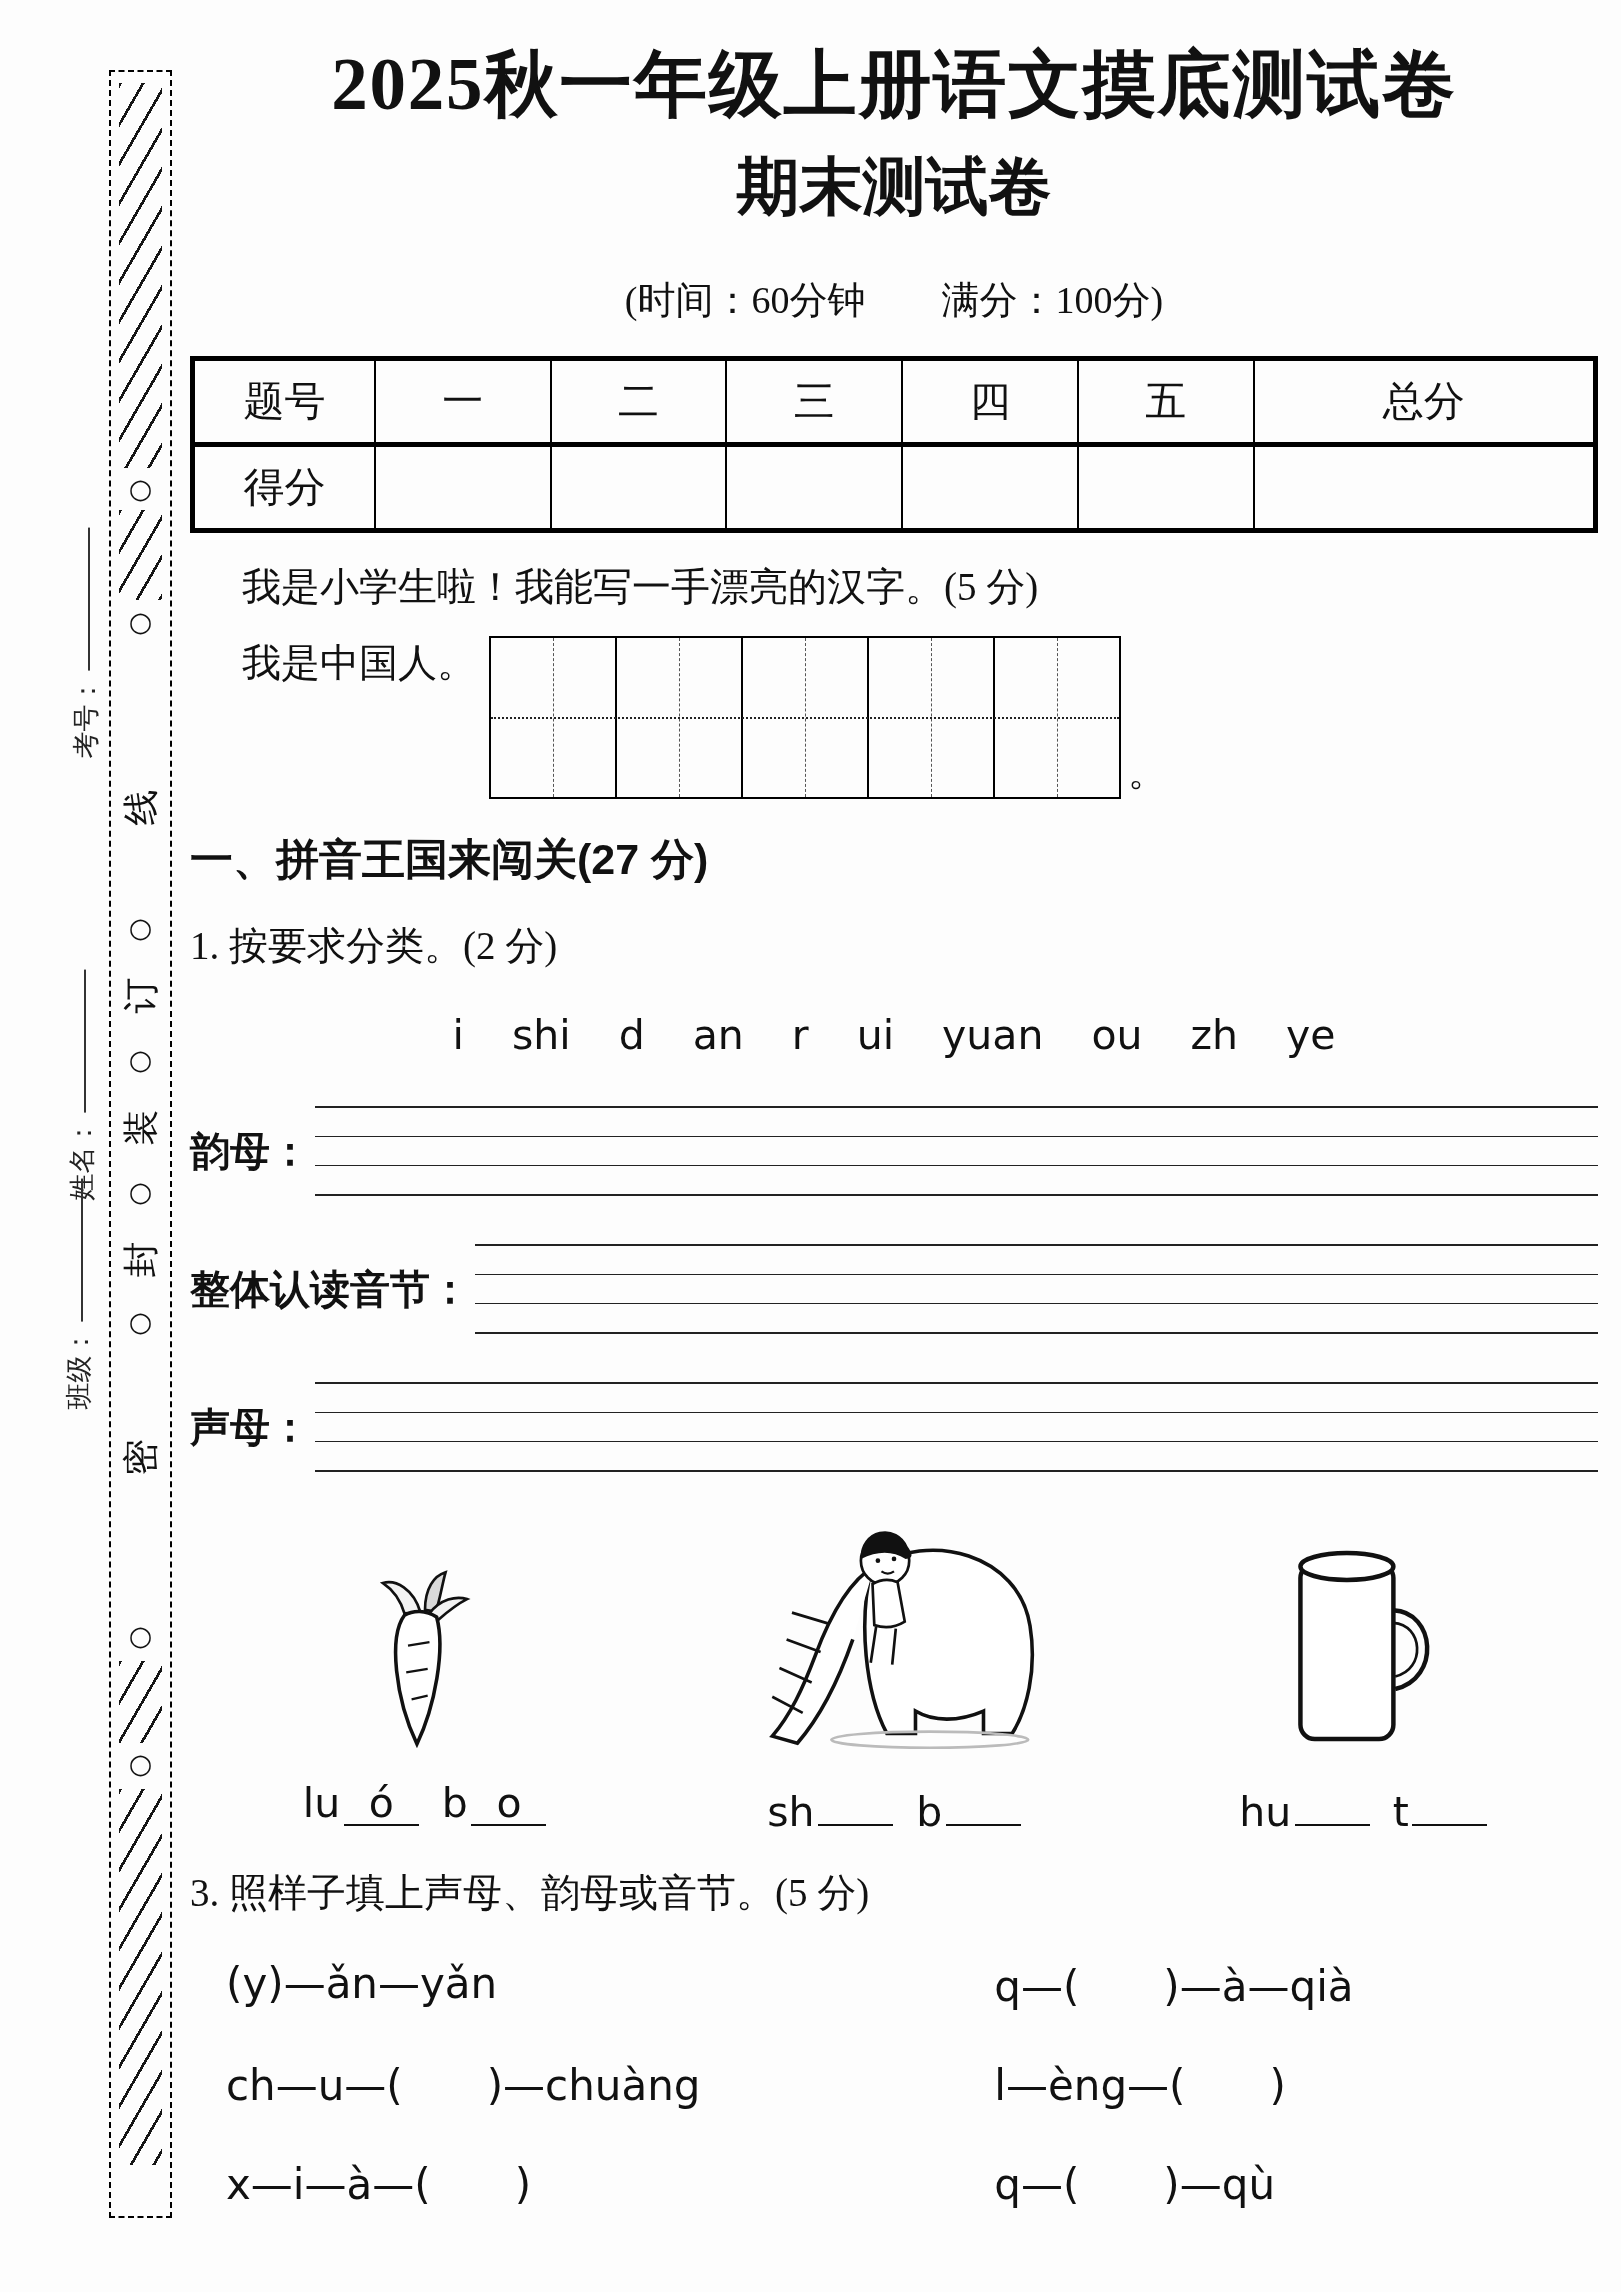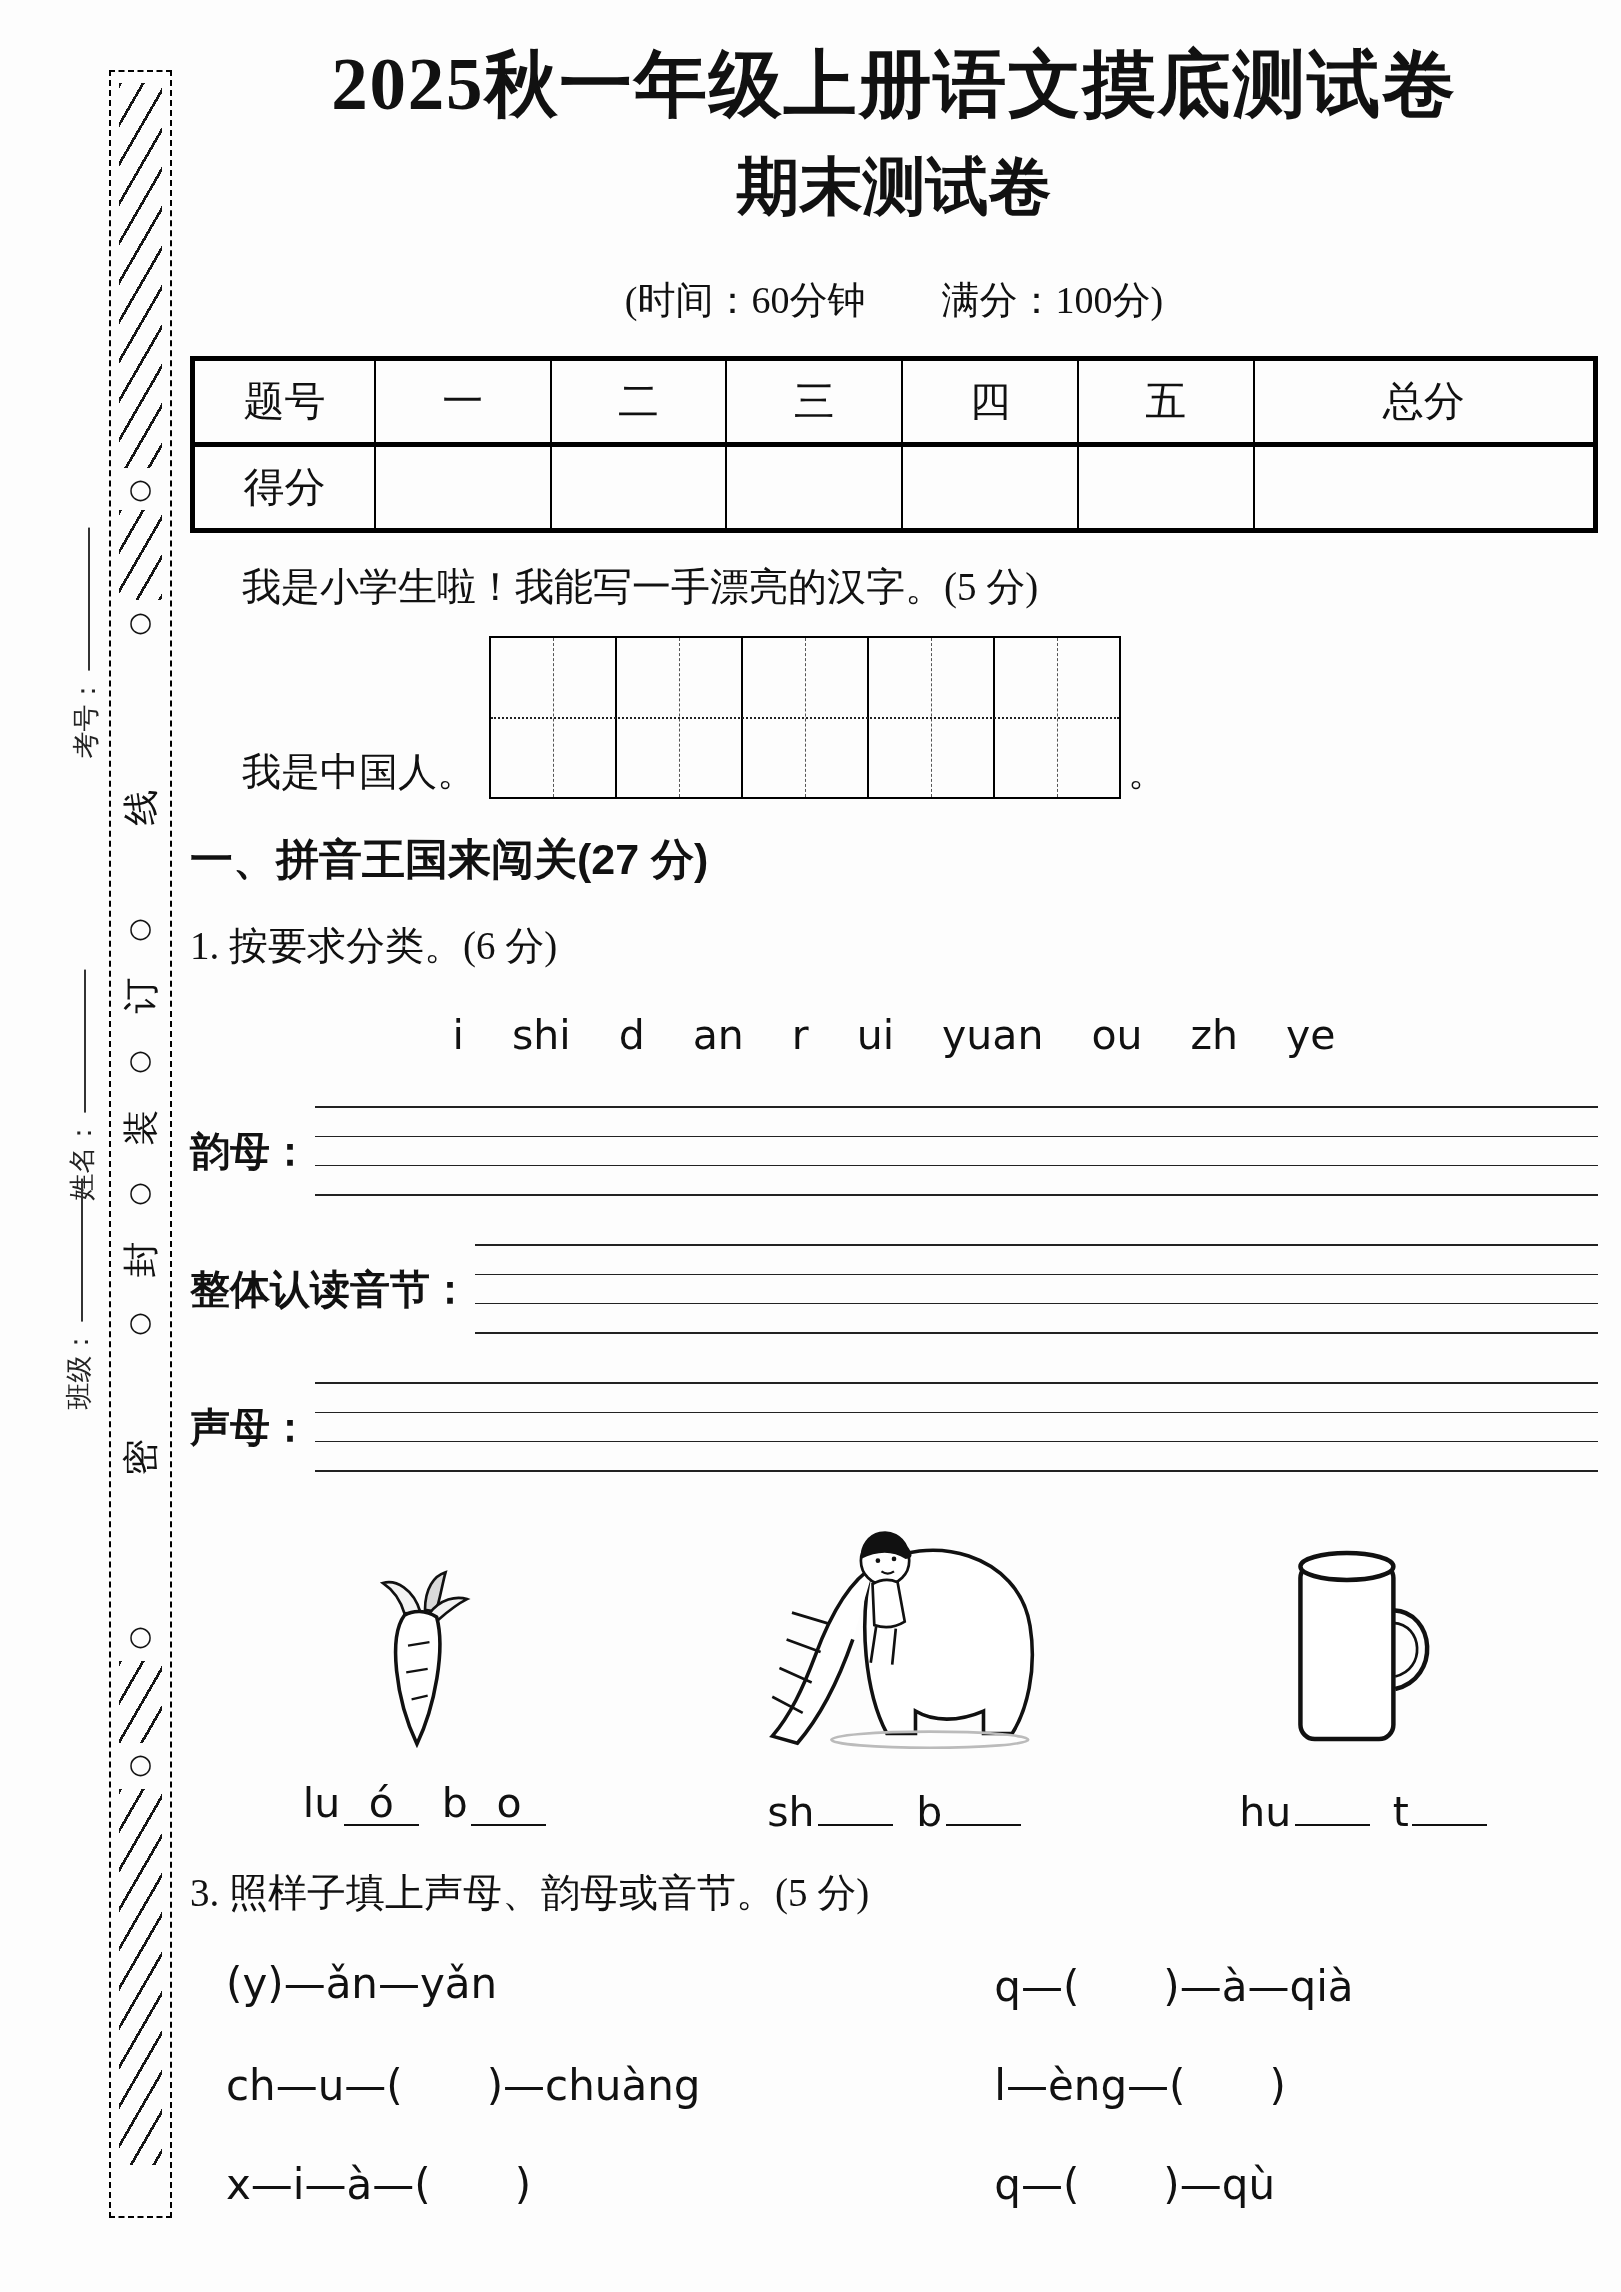--- a/index.html
+++ b/index.html
@@ -24,21 +24,21 @@
   .subtitle{font-size:63px;font-weight:bold;text-align:center;margin:9px 0 0;}
   .meta{font-size:38px;text-align:center;margin-top:45px;}
 
   table.score{width:100%;border-collapse:collapse;margin-top:30px;border:5.4px solid #000;}
   table.score td{border:2.7px solid #000;height:79px;text-align:center;font-size:41px;}
   table.score tr:first-child td{border-bottom:5.4px solid #000;}
   table.score td:first-child{width:13%;}
 
   .intro{font-size:39px;margin:27px 0 0;text-indent:52px;}
 
-  .sentence-row{display:flex;align-items:flex-end;margin-top:21.5px;}
+  .sentence-row{display:flex;align-items:flex-start;margin-top:21.5px;}
   .sentence{font-size:39px;margin-left:52px;white-space:nowrap;}
   .write-grid{display:flex;border:2.7px solid #000;position:relative;margin-left:12.5px;}
   .wg-cell{width:124px;height:159px;position:relative;border-right:2.7px solid #000;}
   .wg-cell:last-child{border-right:none;}
   .wg-cell::before{content:"";position:absolute;left:50%;top:0;bottom:0;border-left:1.8px dashed #555;}
   .write-grid::after{content:"";position:absolute;left:0;right:0;top:50%;border-top:2.7px dotted #222;}
   .trailing-period{font-size:39px;align-self:flex-end;margin-left:7.2px;}
 
   .sec-heading{font-size:43px;font-weight:bold;font-family:"Liberation Sans",sans-serif;margin:32px 0 8px;}
   .qlabel{font-size:39px;margin:30px 0 0;}
@@ -136,21 +136,21 @@
         <div class="wg-cell"></div>
         <div class="wg-cell"></div>
         <div class="wg-cell"></div>
         <div class="wg-cell"></div>
       </div>
       <span class="trailing-period">。</span>
     </div>
 
     <h3 class="sec-heading">一、拼音王国来闯关(27 分)</h3>
 
-    <p class="qlabel">1. 按要求分类。(6 分)</p>
+    <p class="qlabel">1. 按要求分类。(2 分)</p>
 
     <div class="letters">
       <span>i</span>
       <span>shi</span>
       <span>d</span>
       <span>an</span>
       <span>r</span>
       <span>ui</span>
       <span>yuan</span>
       <span>ou</span>

